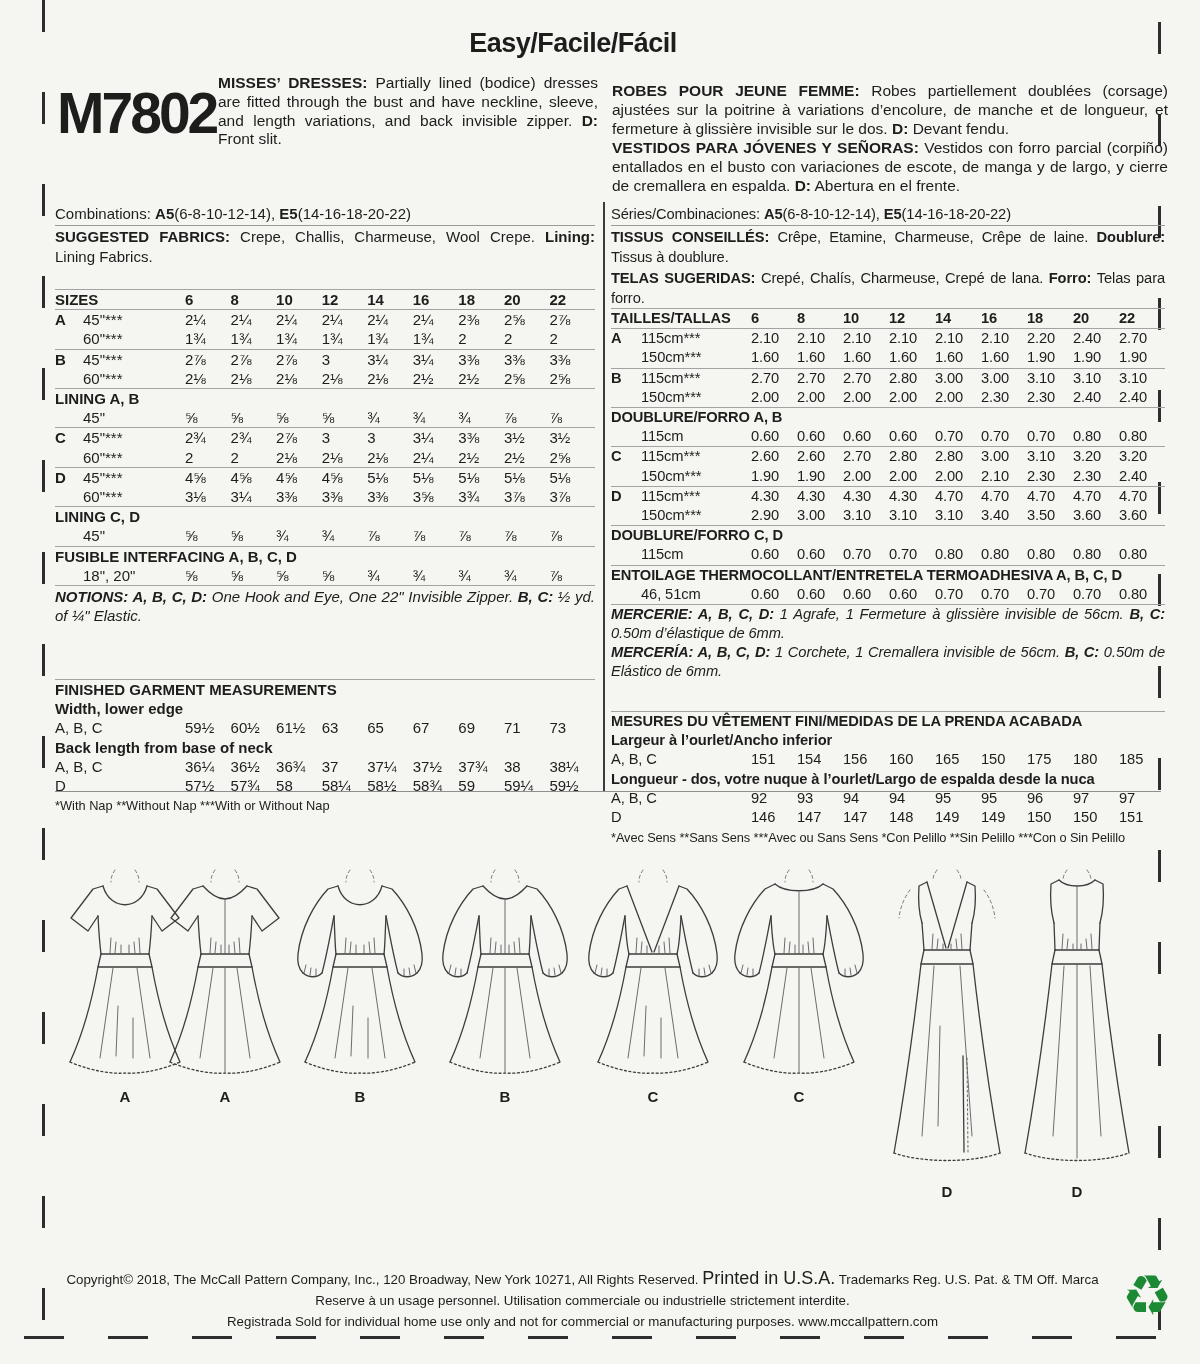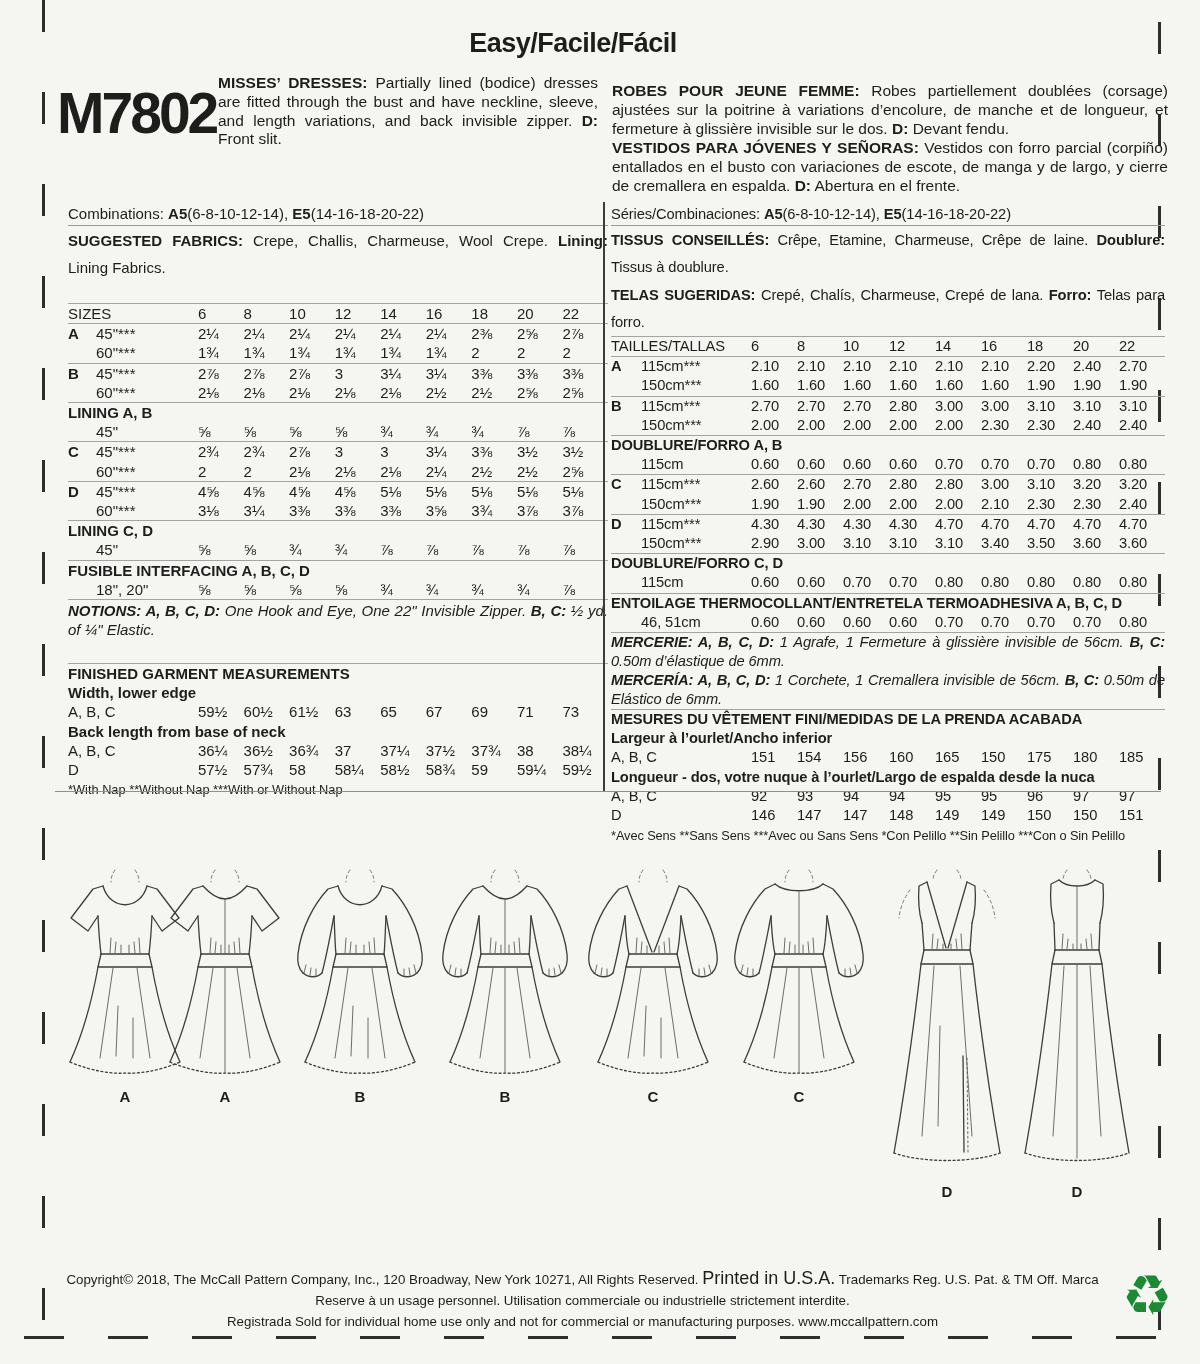--- a/index.html
+++ b/index.html
@@ -11,32 +11,32 @@
   
   .cut-v{width:3px;background:repeating-linear-gradient(180deg,#2e2e2e 0 32px,transparent 32px 92px);}
   .cut-h{height:3px;background:repeating-linear-gradient(90deg,#2e2e2e 0 40px,transparent 40px 84px);}
   
   #difficulty{left:0;top:28px;width:1146px;text-align:center;font-size:27px;font-weight:bold;letter-spacing:-0.5px;}
   #patnum{left:57px;top:80px;font-size:57px;font-weight:bold;letter-spacing:-3px;}
   #desc-en{left:218px;top:74px;width:380px;font-size:15.5px;line-height:18.8px;text-align:justify;}
   #desc-intl{left:612px;top:74px;width:556px;font-size:15.5px;line-height:19px;text-align:justify;margin-top:7px;}
   #desc-intl p{margin:0;}
   
-  #leftcol{left:68px;top:204px;width:540px;font-size:15px;}
+  #leftcol{left:55px;top:204px;width:540px;font-size:15px;}
   #rightcol{left:611px;top:204px;width:554px;font-size:14.7px;letter-spacing:-0.1px;}
   .combline{line-height:20px;border-bottom:1px solid #9a9a9a;padding-bottom:1px;}
-  .fabrics{line-height:27px;text-align:justify;margin:1px 0 0 0;}
+  .fabrics{line-height:20px;text-align:justify;margin:1px 0 0 0;}
   
   .sztable{margin-top:22px;}
   #rightcol .sztable{margin-top:0;}
   .trow{display:grid;grid-template-columns:28px 102px repeat(9,1fr);line-height:19.2px;align-items:baseline;white-space:nowrap;}
   #rightcol .trow{grid-template-columns:30px 110px repeat(9,1fr);}
   .trow.rule{border-bottom:1px solid #a3a3a3;}
-  .trow.header{border-top:1px solid #a3a3a3;border-bottom:1px solid #a3a3a3;font-weight:normal;}
-  .trow.title{border-top:1px solid #a3a3a3;font-weight:bold;}
+  .trow.header{border-top:1px solid #a3a3a3;border-bottom:1px solid #a3a3a3;font-weight:bold;}
+  .trow.title{border-top:1px solid #a3a3a3;font-weight:bold;margin-top:30px;}
   .trow.section,.trow.subhead{font-weight:bold;}
   .trow .span2{grid-column:1/3;}
   .trow .spanall{grid-column:1/-1;}
   .trow .c-letter{font-weight:bold;}
   .trow.footnote{font-size:12.8px;line-height:21px;font-weight:normal;}
   .para{line-height:19px;text-align:justify;margin:0;font-style:italic;}
   #notions{margin-top:1px;}
   .gapA{height:24px;}
   
   #vdivider{left:603px;top:202px;width:1.5px;height:590px;background:#3c3c3c;}

